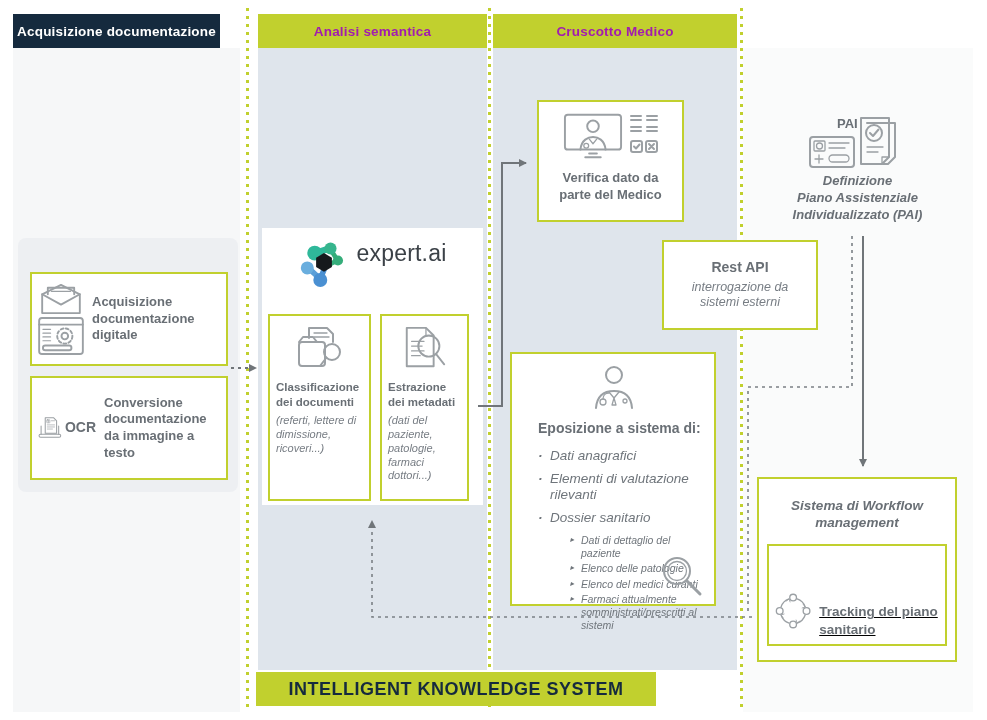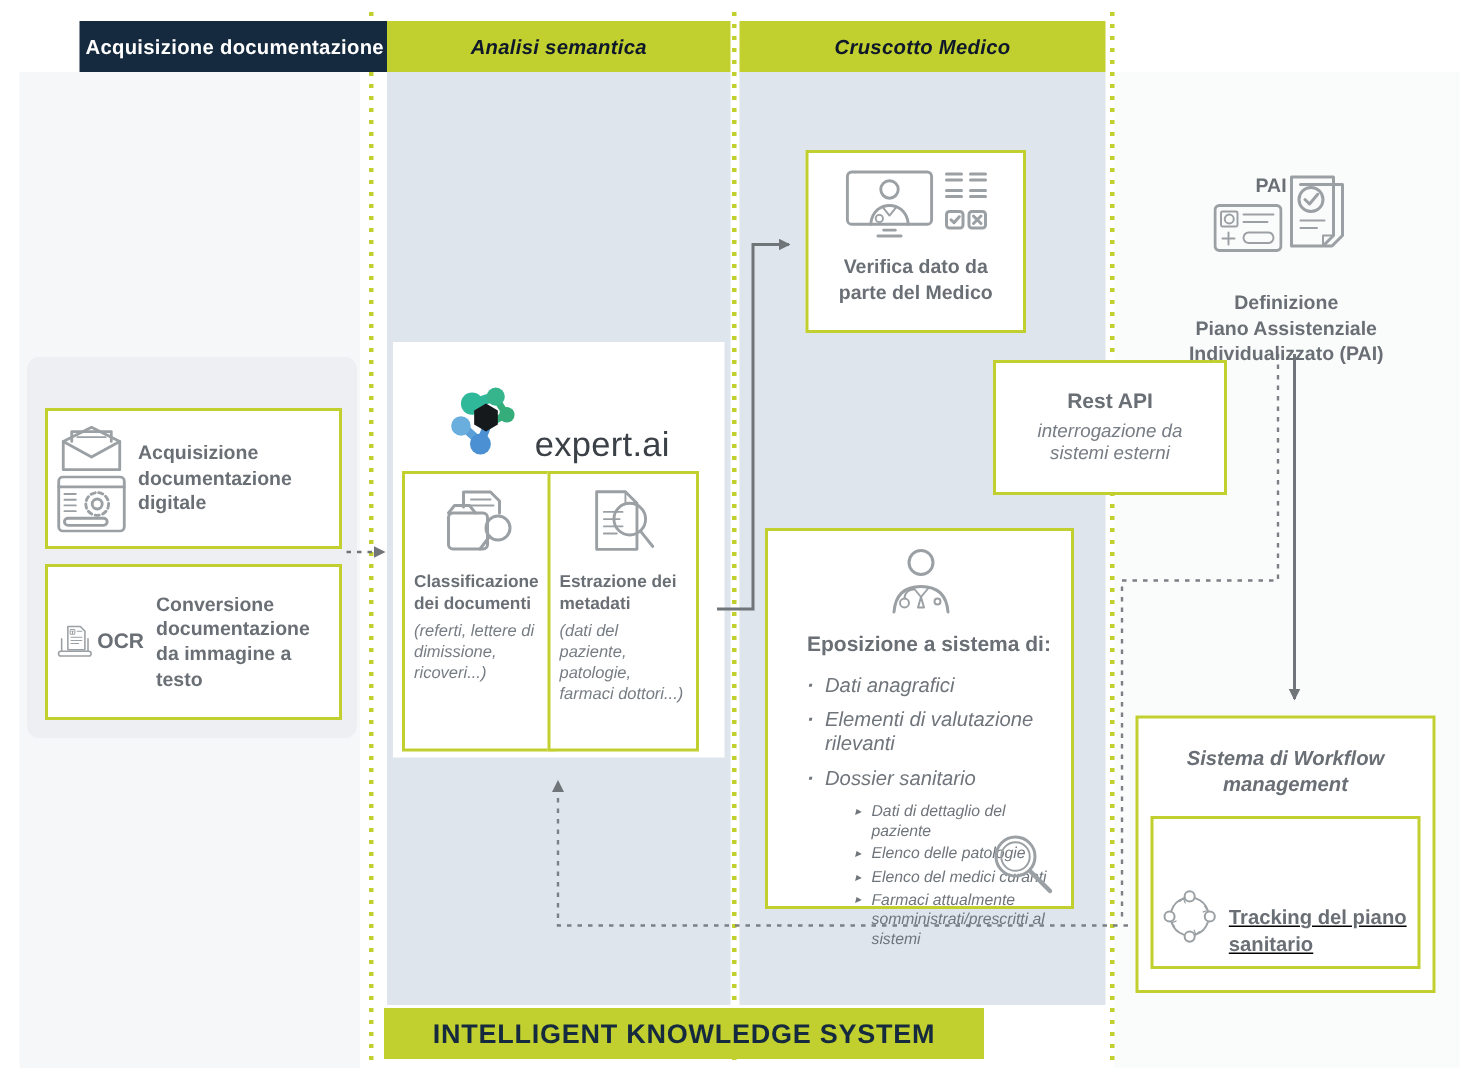--- a/index.html
+++ b/index.html
@@ -4,21 +4,21 @@
 <style>
   html,body{margin:0;padding:0;background:#fff;}
   .stage{
     position:relative;width:987px;height:720px;background:#ffffff;
     font-family:"Liberation Sans",sans-serif;overflow:hidden;
   }
   
   .hdr{position:absolute;top:14px;height:34px;display:flex;align-items:center;justify-content:center;
        font-weight:700;font-size:13.5px;letter-spacing:.2px;}
   .hdr.dark{background:#152a3e;color:#ffffff;}
-  .hdr.green{background:#c1d02e;color:#0f172a;font-style:italic;}
+  .hdr.green{background:#c1d02e;color:#a21caf;}
   
   .panel{position:absolute;}
   .p-gray-lt{background:#f6f7f8;}
   .p-blue{background:#dfe5ec;}
   .p-gray{background:#edeff2;border-radius:8px;}
   
   .divider{position:absolute;top:8px;height:704px;width:3px;
     background-image:repeating-linear-gradient(#c1d02e 0 3px,transparent 3px 8px);}
   
   .box{position:absolute;background:#ffffff;border:2px solid #c1d02e;box-sizing:border-box;}
@@ -39,39 +39,39 @@
   .bullet::before{content:"\00B7";position:absolute;left:0;font-weight:700;}
   .subbullets{margin-left:32px;margin-top:2px;}
   .subbullet{position:relative;padding-left:11px;font-style:italic;color:#6f757b;
              font-size:10.5px;line-height:1.2;margin-bottom:3px;}
   .subbullet::before{content:"\25B8";position:absolute;left:0;top:1px;font-size:8px;}
   
   .pai-line{display:block;font-weight:700;color:#696f75;font-size:13px;line-height:1.3;text-align:center;}
   .footer-bar{position:absolute;left:256px;top:672px;width:400px;height:34px;background:#c1d02e;
       display:flex;align-items:center;justify-content:center;font-weight:700;font-size:18px;
       letter-spacing:.5px;color:#152a3e;z-index:4;}
-  .logo-row{display:flex;align-items:flex-end;justify-content:center;gap:6px;padding-top:28px;}
+  .logo-row{display:flex;align-items:flex-start;justify-content:center;gap:6px;padding-top:12px;}
   .logo-text{font-size:23px;color:#3b4147;letter-spacing:.2px;}
 </style>
 </head>
 <body>
 
 <div class="stage">
 
   <div class="panel p-gray-lt" style="left:13px;top:48px;width:227px;height:664px;"></div>
   <div class="panel p-blue" style="left:258px;top:48px;width:229px;height:622px;"></div>
   <div class="panel p-blue" style="left:493px;top:48px;width:244px;height:622px;"></div>
   <div class="panel p-gray-lt" style="left:743px;top:48px;width:230px;height:664px;background:#fafbfb;"></div>
   <div class="panel p-gray" style="left:18px;top:238px;width:220px;height:254px;"></div>
 
   <div class="divider" style="left:246px;"></div>
   <div class="divider" style="left:488px;"></div>
   <div class="divider" style="left:740px;"></div>
 
-  <div class="hdr dark" style="left:13px;width:207px;margin-left:40px;">
+  <div class="hdr dark" style="left:13px;width:207px;">
       <span>Acquisizione documentazione</span>
     </div>
   <div class="hdr green" style="left:258px;width:229px;">
       <span>Analisi semantica</span>
     </div>
   <div class="hdr green" style="left:493px;width:244px;text-align:center;">
       <span>Cruscotto Medico</span>
     </div>
 
   <svg class="overlay" width="987" height="720" viewBox="0 0 987 720">
@@ -149,21 +149,21 @@
         <rect x="4" y="18" width="26" height="24" rx="3"></rect>
         <path d="M4 18 L8 13 H18 L22 18"></path>
         <circle cx="37" cy="28" r="8"></circle>
         <path d="M31.5 33.5 L25 42"></path>
       </svg>
     </div>
     <div class="blabel" style="font-size:11.5px;margin-top:4px;">Classificazione dei documenti</div>
     <div class="inote" style="font-size:11px;margin-top:5px;line-height:1.25;">(referti, lettere di dimissione, ricoveri...)</div>
   </div>
 
-  <div class="box z4" style="left:365px;top:314px;width:101px;height:187px;padding:8px 6px;text-align:left;">
+  <div class="box z4" style="left:380px;top:314px;width:89px;height:187px;padding:8px 6px;text-align:left;">
     <div style="text-align:center;">
       <svg width="48" height="48" viewBox="0 0 50 50" class="lineicon">
         <path d="M6 4 H26 L34 12 V44 H6 Z"></path>
         <path d="M26 4 V12 H34" class="thin"></path>
         <path d="M11 18 H24 M11 23 H22 M11 28 H24 M11 33 H20" class="thin"></path>
         <circle cx="29" cy="23" r="11"></circle>
         <path d="M37 32 L45 42"></path>
       </svg>
     </div>
     <div class="blabel" style="font-size:11.5px;margin-top:4px;">Estrazione dei metadati</div>
@@ -239,21 +239,21 @@
     </svg>
     <svg width="42" height="52" viewBox="0 0 42 50" class="lineicon" style="position:absolute;left:62px;top:16px;">
       <path d="M10 6 H38 V40 L31 47 H26"></path>
       <path d="M4 1 H32 V40 L25 47 H4 Z"></path>
       <path d="M32 40 H25 V47" class="thin"></path>
       <circle cx="17" cy="16" r="8"></circle>
       <path d="M13 16 L16 19 L21.5 12.5"></path>
       <path d="M10 30 H26 M10 35 H21" class="thin"></path>
     </svg>
   </div>
-  <div class="z4" style="position:absolute;left:775px;top:194px;width:165px;">
+  <div class="z4" style="position:absolute;left:775px;top:173px;width:165px;font-style:italic;">
       <div class="pai-line">Definizione</div>
       <div class="pai-line">Piano Assistenziale</div>
       <div class="pai-line">Individualizzato (PAI)</div>
     </div>
 
   <div class="box z4" style="left:757px;top:477px;width:200px;height:185px;">
     <div class="blabel center" style="font-size:13.5px;font-style:italic;margin:18px auto 0 auto;width:150px;">Sistema di Workflow management</div>
     <div class="box" style="left:8px;top:65px;width:180px;height:102px;display:flex;align-items:flex-end;gap:8px;padding:6px;text-decoration:underline;">
       <svg width="54" height="54" viewBox="0 0 54 54" class="lineicon">
         <path d="M33 9 C39 11 43 15 45 21"></path>

